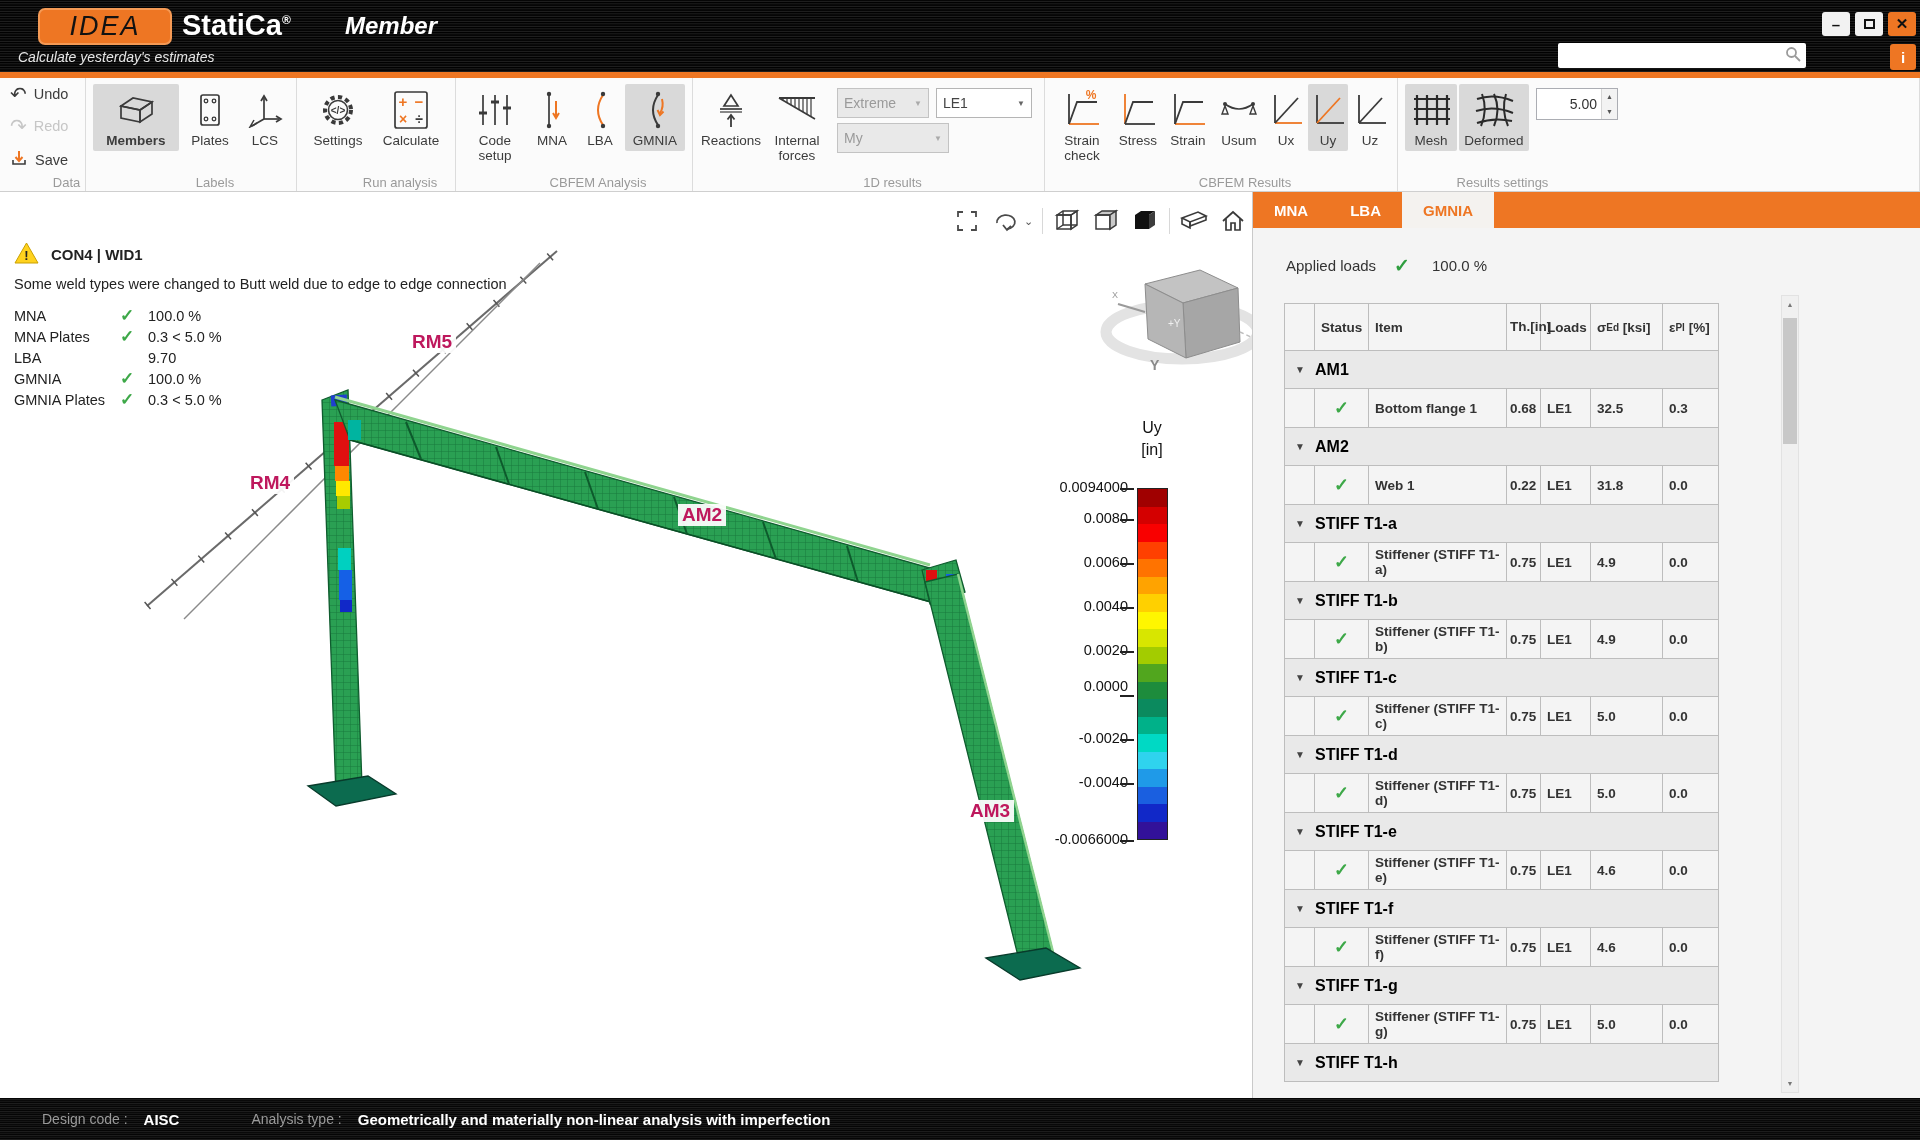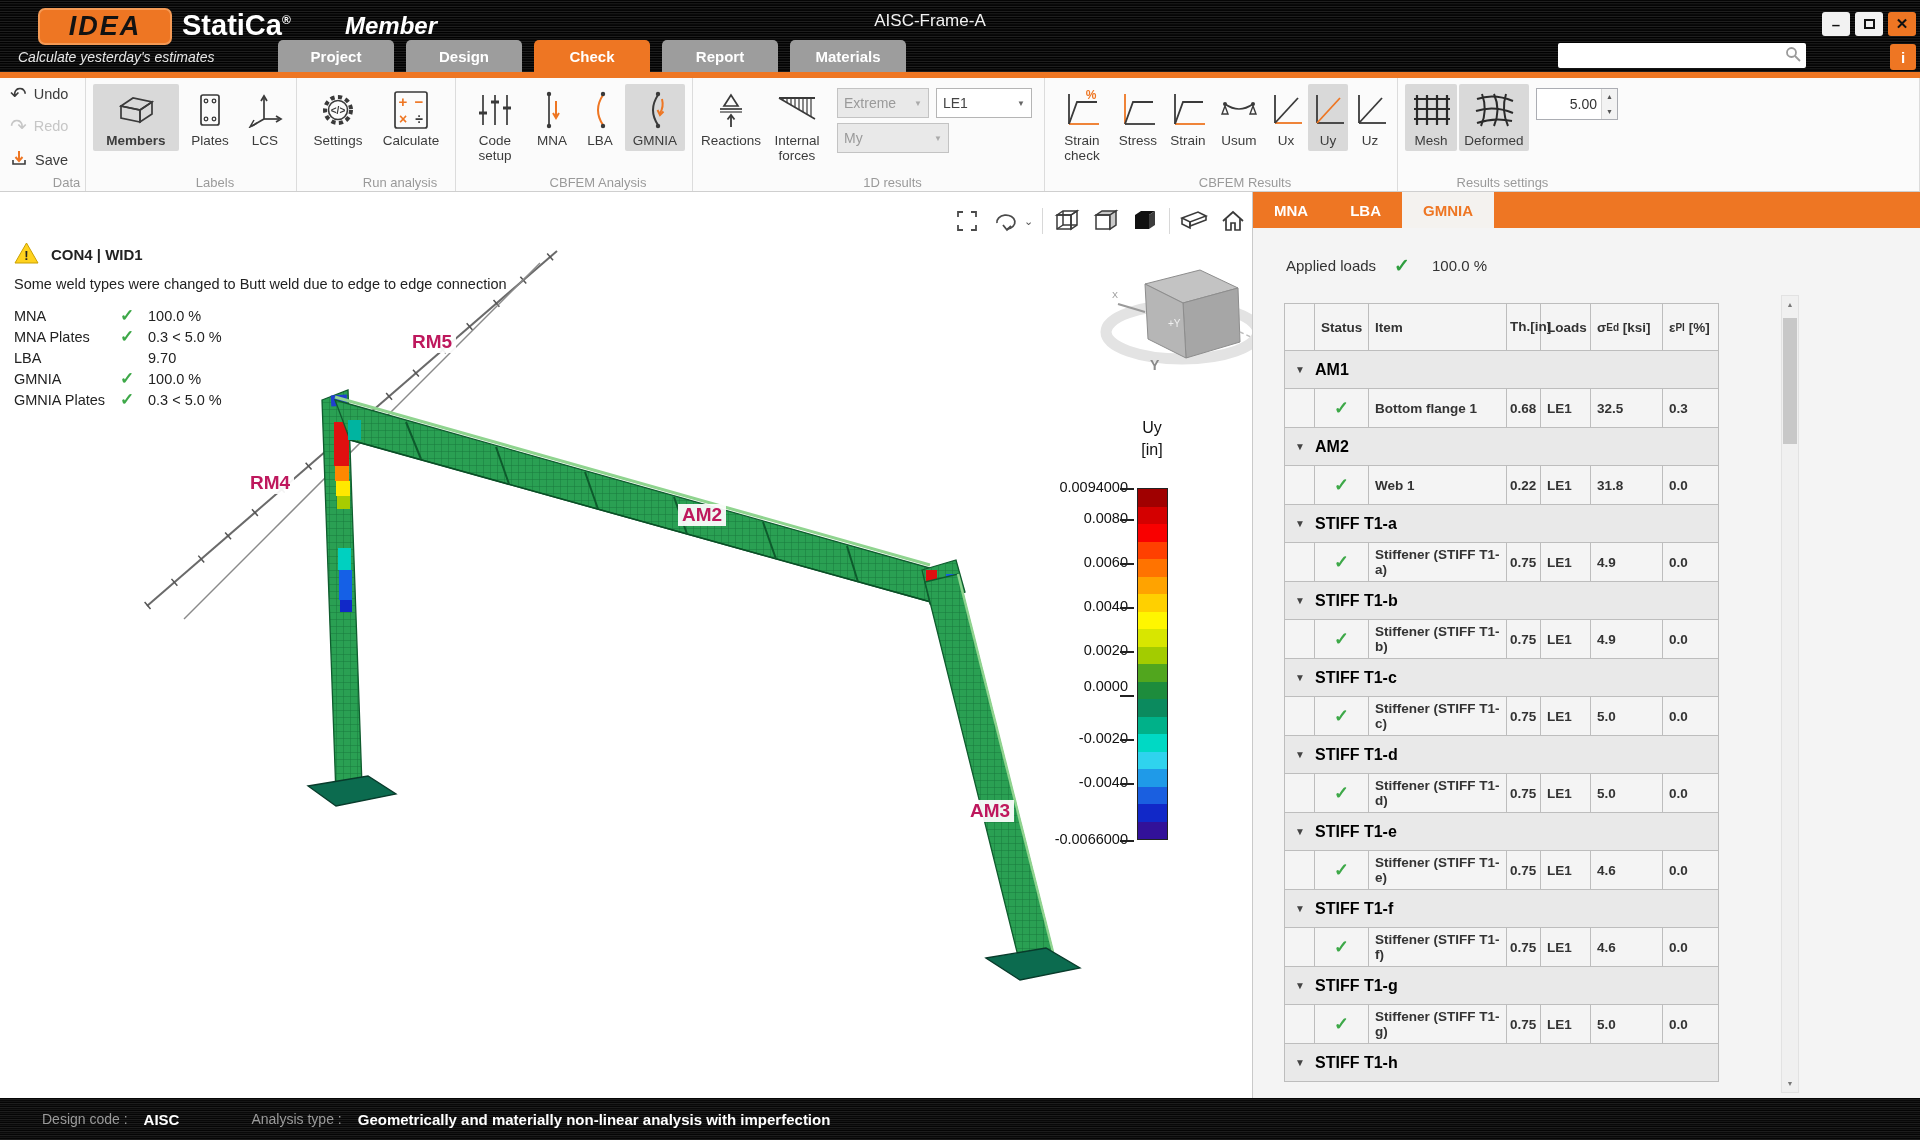--- a/index.html
+++ b/index.html
@@ -3,21 +3,21 @@
 <meta charset="utf-8">
 <style>
   * { margin:0; padding:0; box-sizing:border-box; }
   html,body { width:1920px; height:1140px; overflow:hidden; font-family:"Liberation Sans",sans-serif; background:#fff; position:relative; }
 
   
   .titlebar { position:absolute; left:0; top:0; width:1920px; height:72px;
     background:repeating-linear-gradient(180deg,#060606 0 1px,#1e1e1e 1px 2px,#010101 2px 3px,#161616 3px 4px,#0a0a0a 4px 5px); }
   .orange-strip { position:absolute; left:0; top:72px; width:1920px; height:6px; background:#ee7623; }
   .logo-badge { position:absolute; left:38px; top:8px; width:134px; height:37px; background:#ee7623; border-radius:7px;
-    display:flex; align-items:center; justify-content:center; font-weight:bold; font-style:italic; font-size:27px; color:#121212; letter-spacing:2px; border:2px solid #f59a55; }
+    display:flex; align-items:center; justify-content:center; font-weight:normal; font-style:italic; font-size:27px; color:#121212; letter-spacing:2px; border:2px solid #f59a55; }
   .brand-statica { position:absolute; left:182px; top:9px; color:#fff; font-weight:bold; font-size:29px; }
   .brand-reg { font-size:12px; vertical-align:super; }
   .brand-module { position:absolute; left:345px; top:12px; color:#fff; font-weight:bold; font-style:italic; font-size:24px; }
   .tagline { position:absolute; left:18px; top:49px; color:#e6e6e6; font-style:italic; font-size:14px; }
   .win-title { position:absolute; left:430px; top:11px; width:1000px; text-align:center; color:#f2f2f2; font-size:17px; }
   .win-btn { position:absolute; top:12px; width:28px; height:24px; border-radius:3px; display:flex; align-items:center; justify-content:center;
     font-size:15px; font-weight:bold; color:#111; background:#f2f2f2; cursor:default; }
   .win-btn.min { left:1822px; }
   .win-btn.max { left:1855px; }
   .win-btn.close { left:1888px; background:#ee7623; }
@@ -125,43 +125,35 @@
   svg text { font-family:"Liberation Sans",sans-serif; }
 </style>
 </head>
 <body>
 
 <div class="titlebar">
   <div class="logo-badge">IDEA</div>
   <div class="brand-statica"><span>StatiCa</span><span class="brand-reg">®</span></div>
   <div class="brand-module">Member</div>
   <div class="tagline">Calculate yesterday's estimates</div>
-  <div class="win-title">AISC-Frame-A</div>
   <div class="win-btn min">–</div>
   <div class="win-btn max">
       <span class="max-glyph"></span>
     </div>
   <div class="win-btn close">✕</div>
   <div class="searchbox">
     <input style="">
     <span style="padding-right:5px;">
       <svg width="16" height="16" viewBox="0 0 16 16">
           <circle cx="6.5" cy="6.5" r="4.5" fill="none" stroke="#9a9a9a" stroke-width="1.8"></circle>
           <line x1="10" y1="10" x2="15" y2="15" stroke="#9a9a9a" stroke-width="1.8"></line>
         </svg>
     </span>
   </div>
   <div class="info-btn">i</div>
-  <div class="tabs">
-    <div class="tab">Project</div>
-    <div class="tab">Design</div>
-    <div class="tab active">Check</div>
-    <div class="tab">Report</div>
-    <div class="tab">Materials</div>
-  </div>
 </div>
 <div class="orange-strip"></div>
 
 <div class="ribbon">
 
   <div class="rgroup" style="width:86px;">
     <div class="small-actions">
       <div class="sact">
         <span class="g" style="color:#3c3c3c;">↶</span>
         <span>Undo</span>

